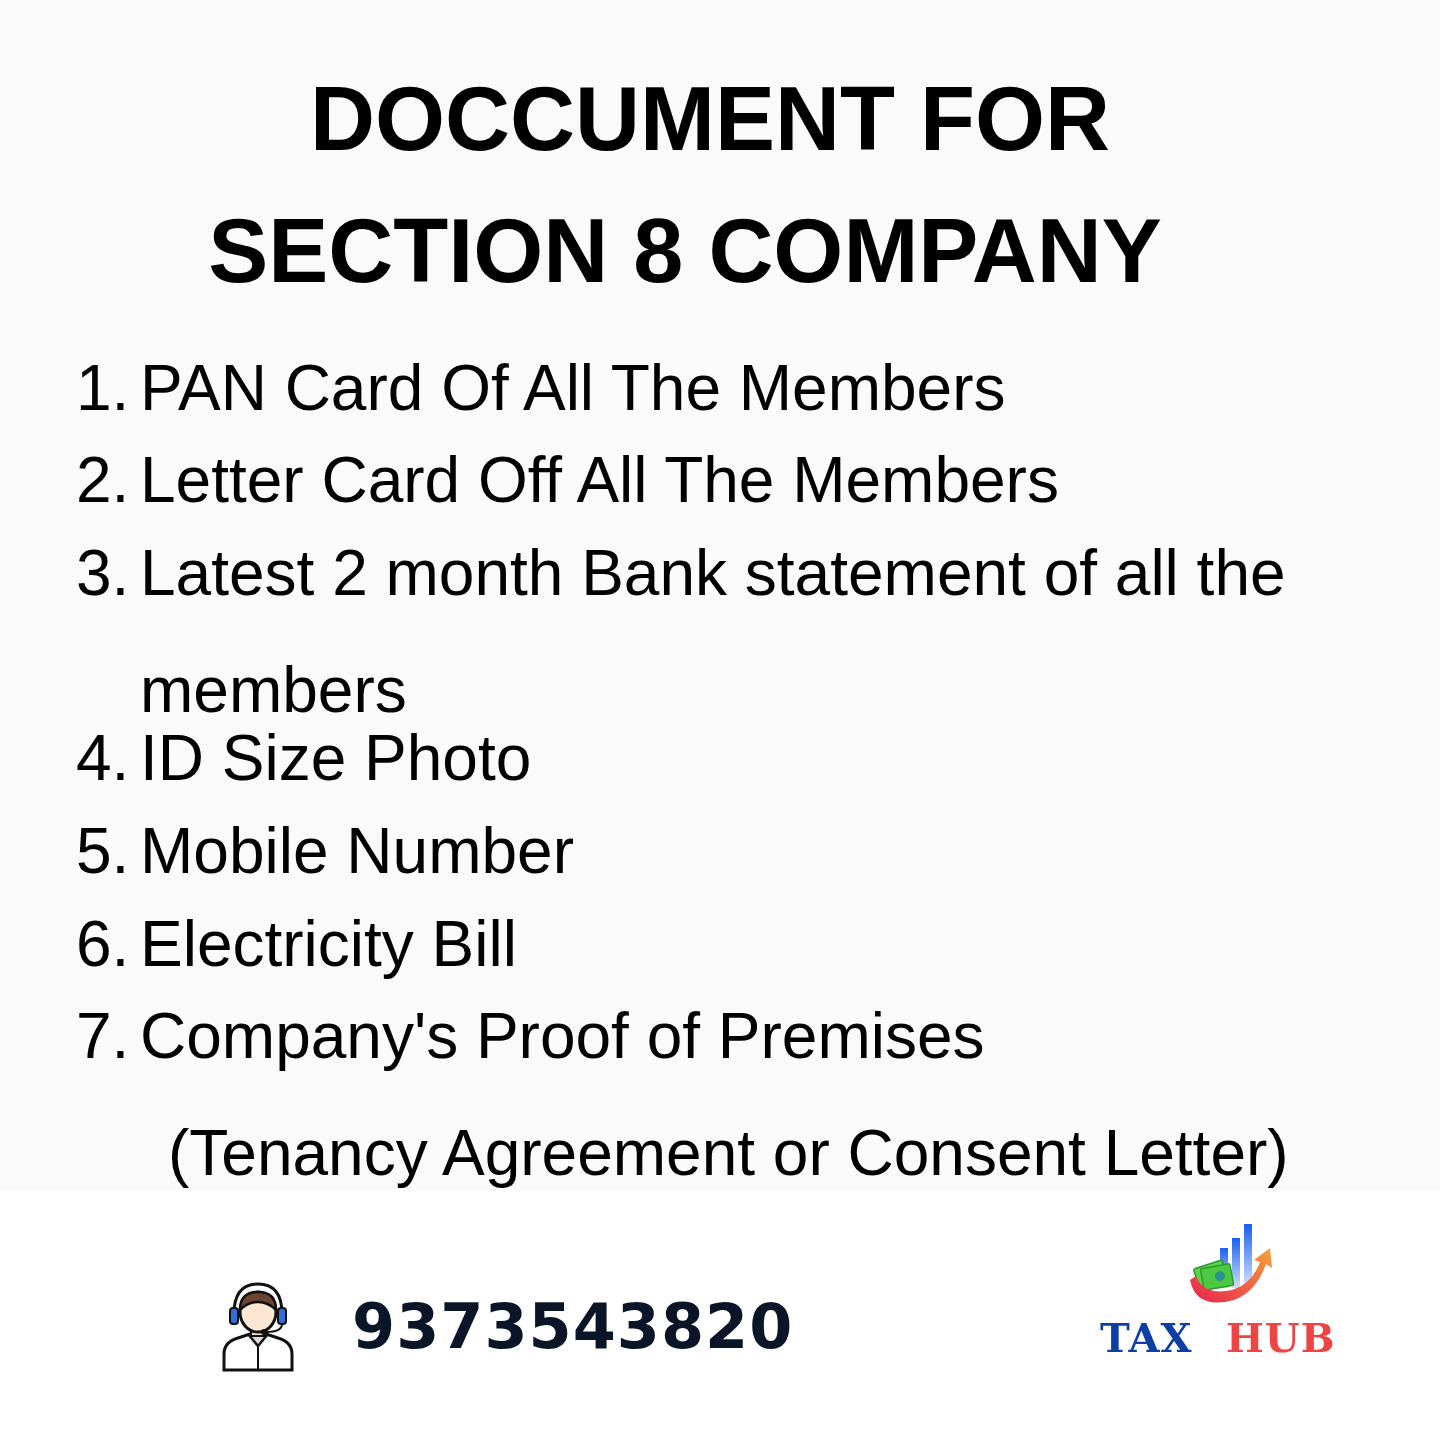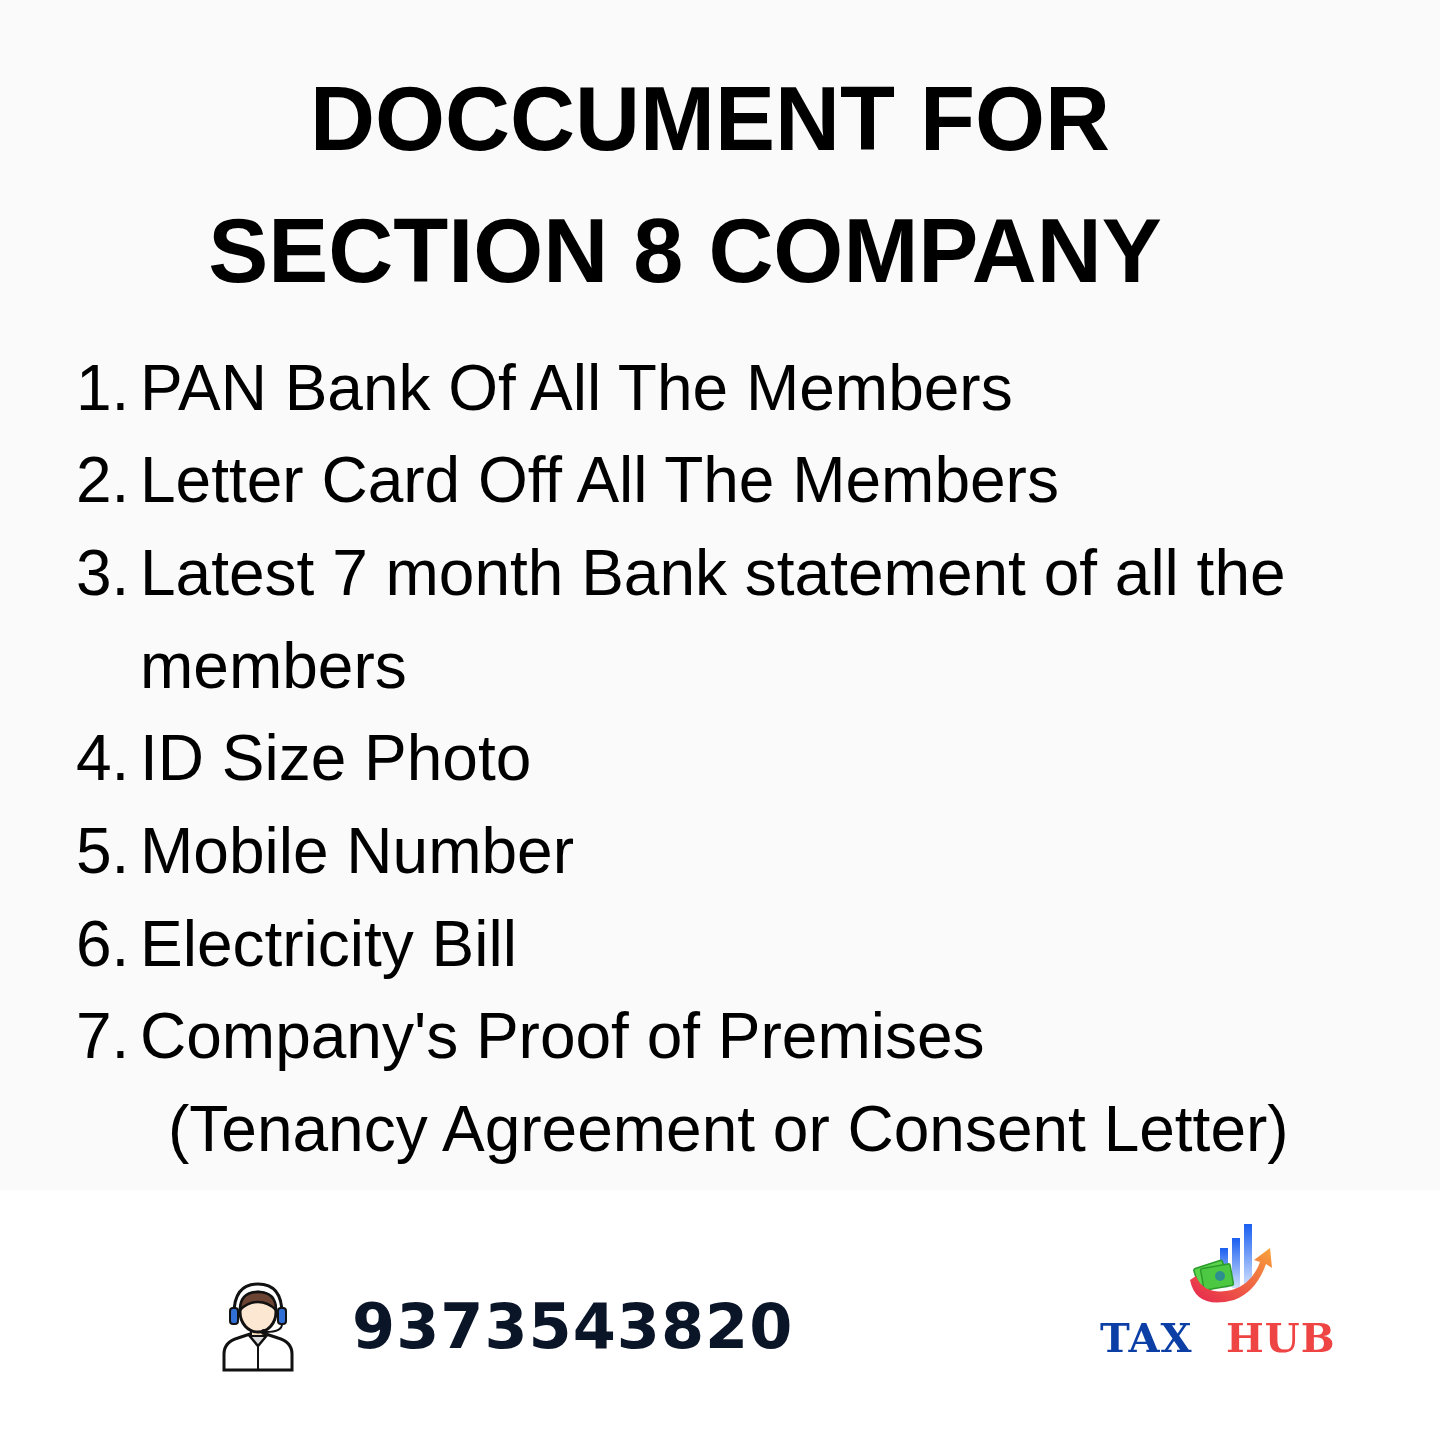--- a/index.html
+++ b/index.html
@@ -18,21 +18,21 @@
       font-weight: bold; font-size: 90px; line-height: 1; letter-spacing: 0px;
     }
     .title-1 { top: 74px; left: -10px; }
     .title-2 { top: 206px; left: -35px; }
     .list { position: absolute; left: 0; top: 0; }
     .item {
       position: absolute; font-size: 64px; line-height: 1; white-space: nowrap;
     }
     .num { position: absolute; left: 76px; }
     .txt { position: absolute; left: 140px; }
-    .cont { position: absolute; white-space: nowrap; font-size: 64px; line-height: 1; }
+    .cont { position: absolute; white-space: nowrap; font-size: 64px; line-height: 1; margin-top: 24px; }
     .phone {
       position: absolute; left: 352px; top: 1296px;
       font-family: "DejaVu Sans", sans-serif; font-weight: bold; font-size: 62px;
       color: #0b1528; letter-spacing: 1px; line-height: 1;
     }
     .agent-icon { position: absolute; left: 220px; top: 1280px; width: 76px; height: 92px; }
     .logo-graphic { position: absolute; left: 1186px; top: 1218px; width: 90px; height: 94px; }
     .logo-text {
       position: absolute; top: 1318px; font-family: "DejaVu Serif", serif; font-weight: bold;
       font-size: 40px; line-height: 1; letter-spacing: 1px;
@@ -44,29 +44,29 @@
 <body>
 
 <div class="top-panel"></div>
 
 <div class="title title-1">DOCCUMENT FOR</div>
 <div class="title title-2">SECTION 8 COMPANY</div>
 
 <div class="list">
   <div class="item" style="top:356px;">
     <span class="num">1.</span>
-    <span class="txt">PAN Bank Of All The Members</span>
+    <span class="txt">PAN Card Of All The Members</span>
   </div>
   <div class="item" style="top:448px;">
     <span class="num">2.</span>
     <span class="txt">Letter Card Off All The Members</span>
   </div>
   <div class="item" style="top:541px;">
     <span class="num">3.</span>
-    <span class="txt">Latest 7 month Bank statement of all the</span>
+    <span class="txt">Latest 2 month Bank statement of all the</span>
   </div>
   <div class="cont" style="top:634px; left:140px;">members</div>
   <div class="item" style="top:726px;">
     <span class="num">4.</span>
     <span class="txt">ID Size Photo</span>
   </div>
   <div class="item" style="top:819px;">
     <span class="num">5.</span>
     <span class="txt">Mobile Number</span>
   </div>

